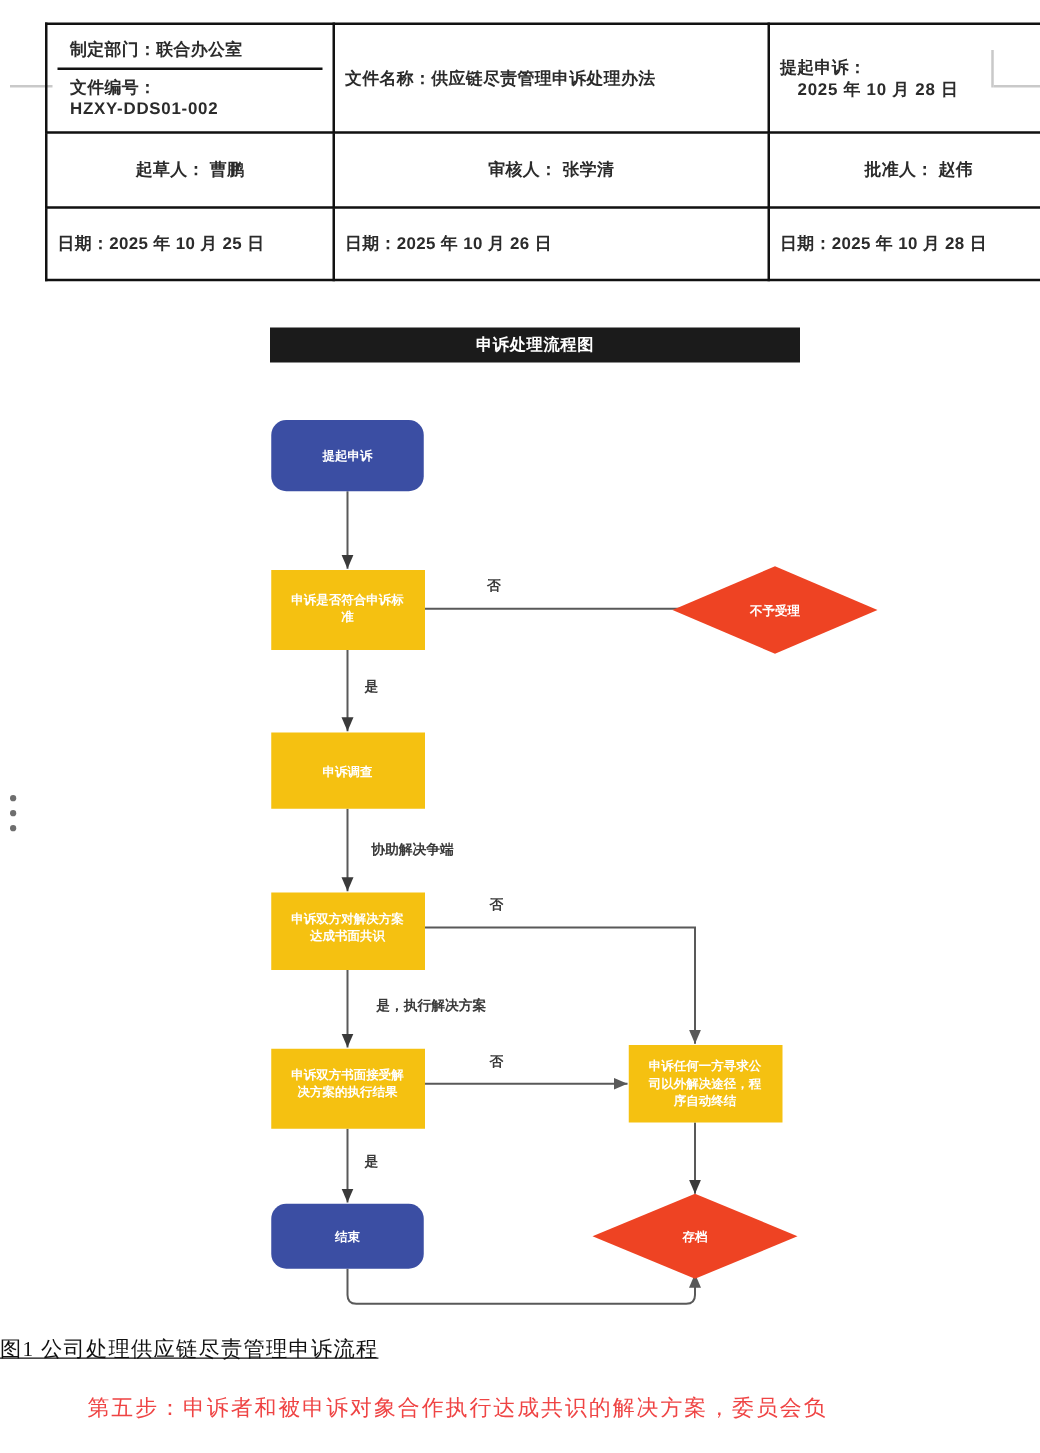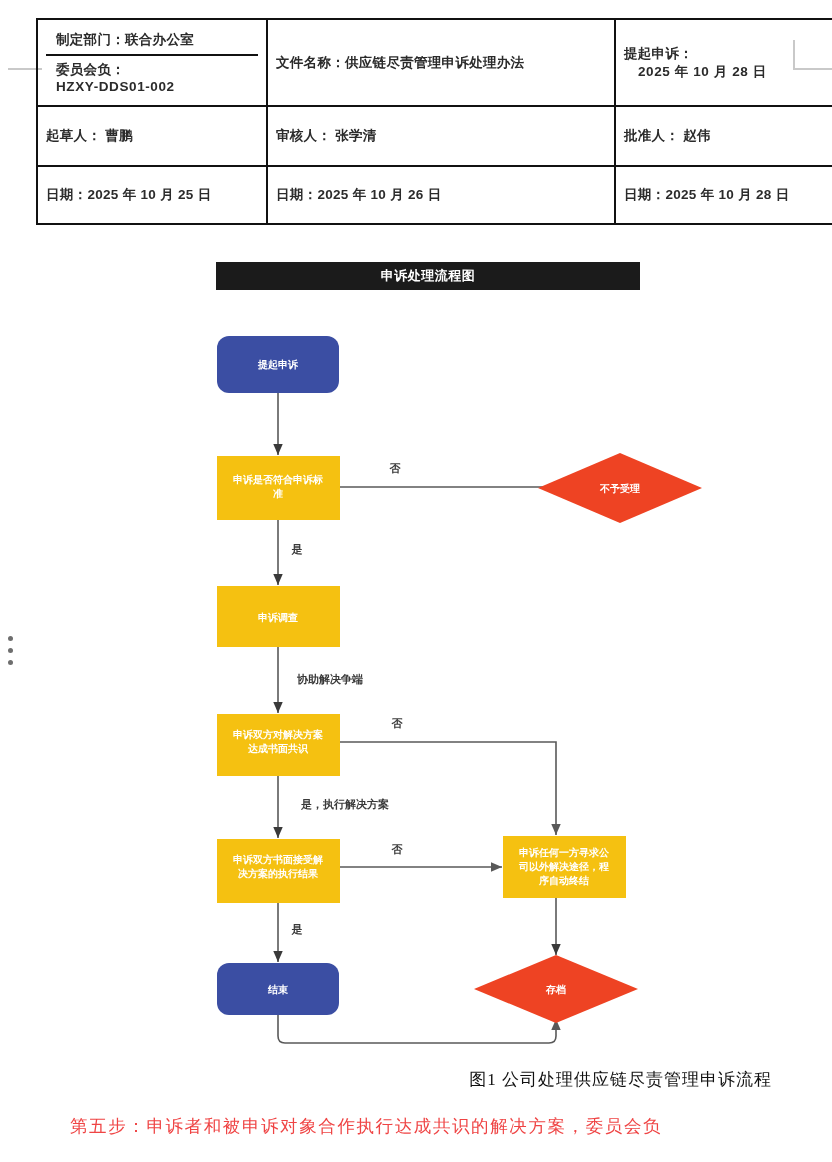--- a/index.html
+++ b/index.html
@@ -30,21 +30,21 @@
     letter-spacing:.3px;
   }
   .c1{width:212px;}
   .c2{width:330px;}
   .c3{width:222px;}
   .inner-split{border:none;padding:0;}
   .inner-split table{width:100%;border-collapse:collapse;table-layout:fixed;}
   .inner-split td{border:none;border-bottom:2px solid #111;padding:5px 10px;}
   .inner-split tr:last-child td{border-bottom:none;}
   .mono{font-family:"Liberation Sans","DejaVu Sans",sans-serif;letter-spacing:.6px;}
-  .row-tall td{height:46px;}
+  .row-tall td{height:46px;text-align:center;}
   .row-date td{height:44px;}
   .nowrap{white-space:nowrap;}
   .indent{display:block;padding-left:14px;}
 
   
   .flow-wrap{position:absolute;left:0;top:255px;width:688px;height:800px;}
   .flow-title{
     position:absolute;left:216px;top:7px;width:424px;height:28px;
     background:#1b1b1b;color:#fff;font-size:13px;font-weight:bold;
     display:flex;align-items:center;justify-content:center;letter-spacing:.5px;
@@ -55,23 +55,23 @@
     font-family:"Liberation Sans","DejaVu Sans",sans-serif;
   }
   .edge-label{
     font-size:11px;font-weight:bold;fill:#3a3a3a;
     font-family:"Liberation Sans","DejaVu Sans",sans-serif;
   }
   .edge-line{stroke:#595959;stroke-width:1.6;fill:none;}
 
   
   .fig-caption{
-    position:absolute;left:0;top:1068px;width:772px;text-align:right;
+    position:absolute;left:0;top:1068px;width:772px;text-align:left;
     font-family:"Liberation Serif","DejaVu Serif",serif;
-    font-size:17px;color:#111;letter-spacing:1px;
+    font-size:17px;color:#111;letter-spacing:1px;text-decoration:underline;
   }
   .body-para{
     position:absolute;left:70px;top:1114px;width:745px;
     font-family:"Liberation Serif","DejaVu Serif",serif;
     font-size:17.5px;color:#ef4444;letter-spacing:1.6px;white-space:nowrap;
   }
 </style>
 </head>
 <body>
 
@@ -88,21 +88,21 @@
   <tbody>
       <tr class="row-top">
     <td class="c1 inner-split">
       <table>
         <tbody>
               <tr>
                 <td>制定部门：联合办公室</td>
               </tr>
         <tr>
                 <td>
-          <span>委员会负：</span>
+          <span>文件编号：</span>
           <span class="mono" style="display:block">HZXY-DDS01-002</span>
         </td>
               </tr>
       </tbody>
           </table>
     </td>
     <td class="c2">文件名称：供应链尽责管理申诉处理办法</td>
     <td class="c3">
       <span>提起申诉：</span>
       <span class="indent mono">2025 年 10 月 28 日</span>

